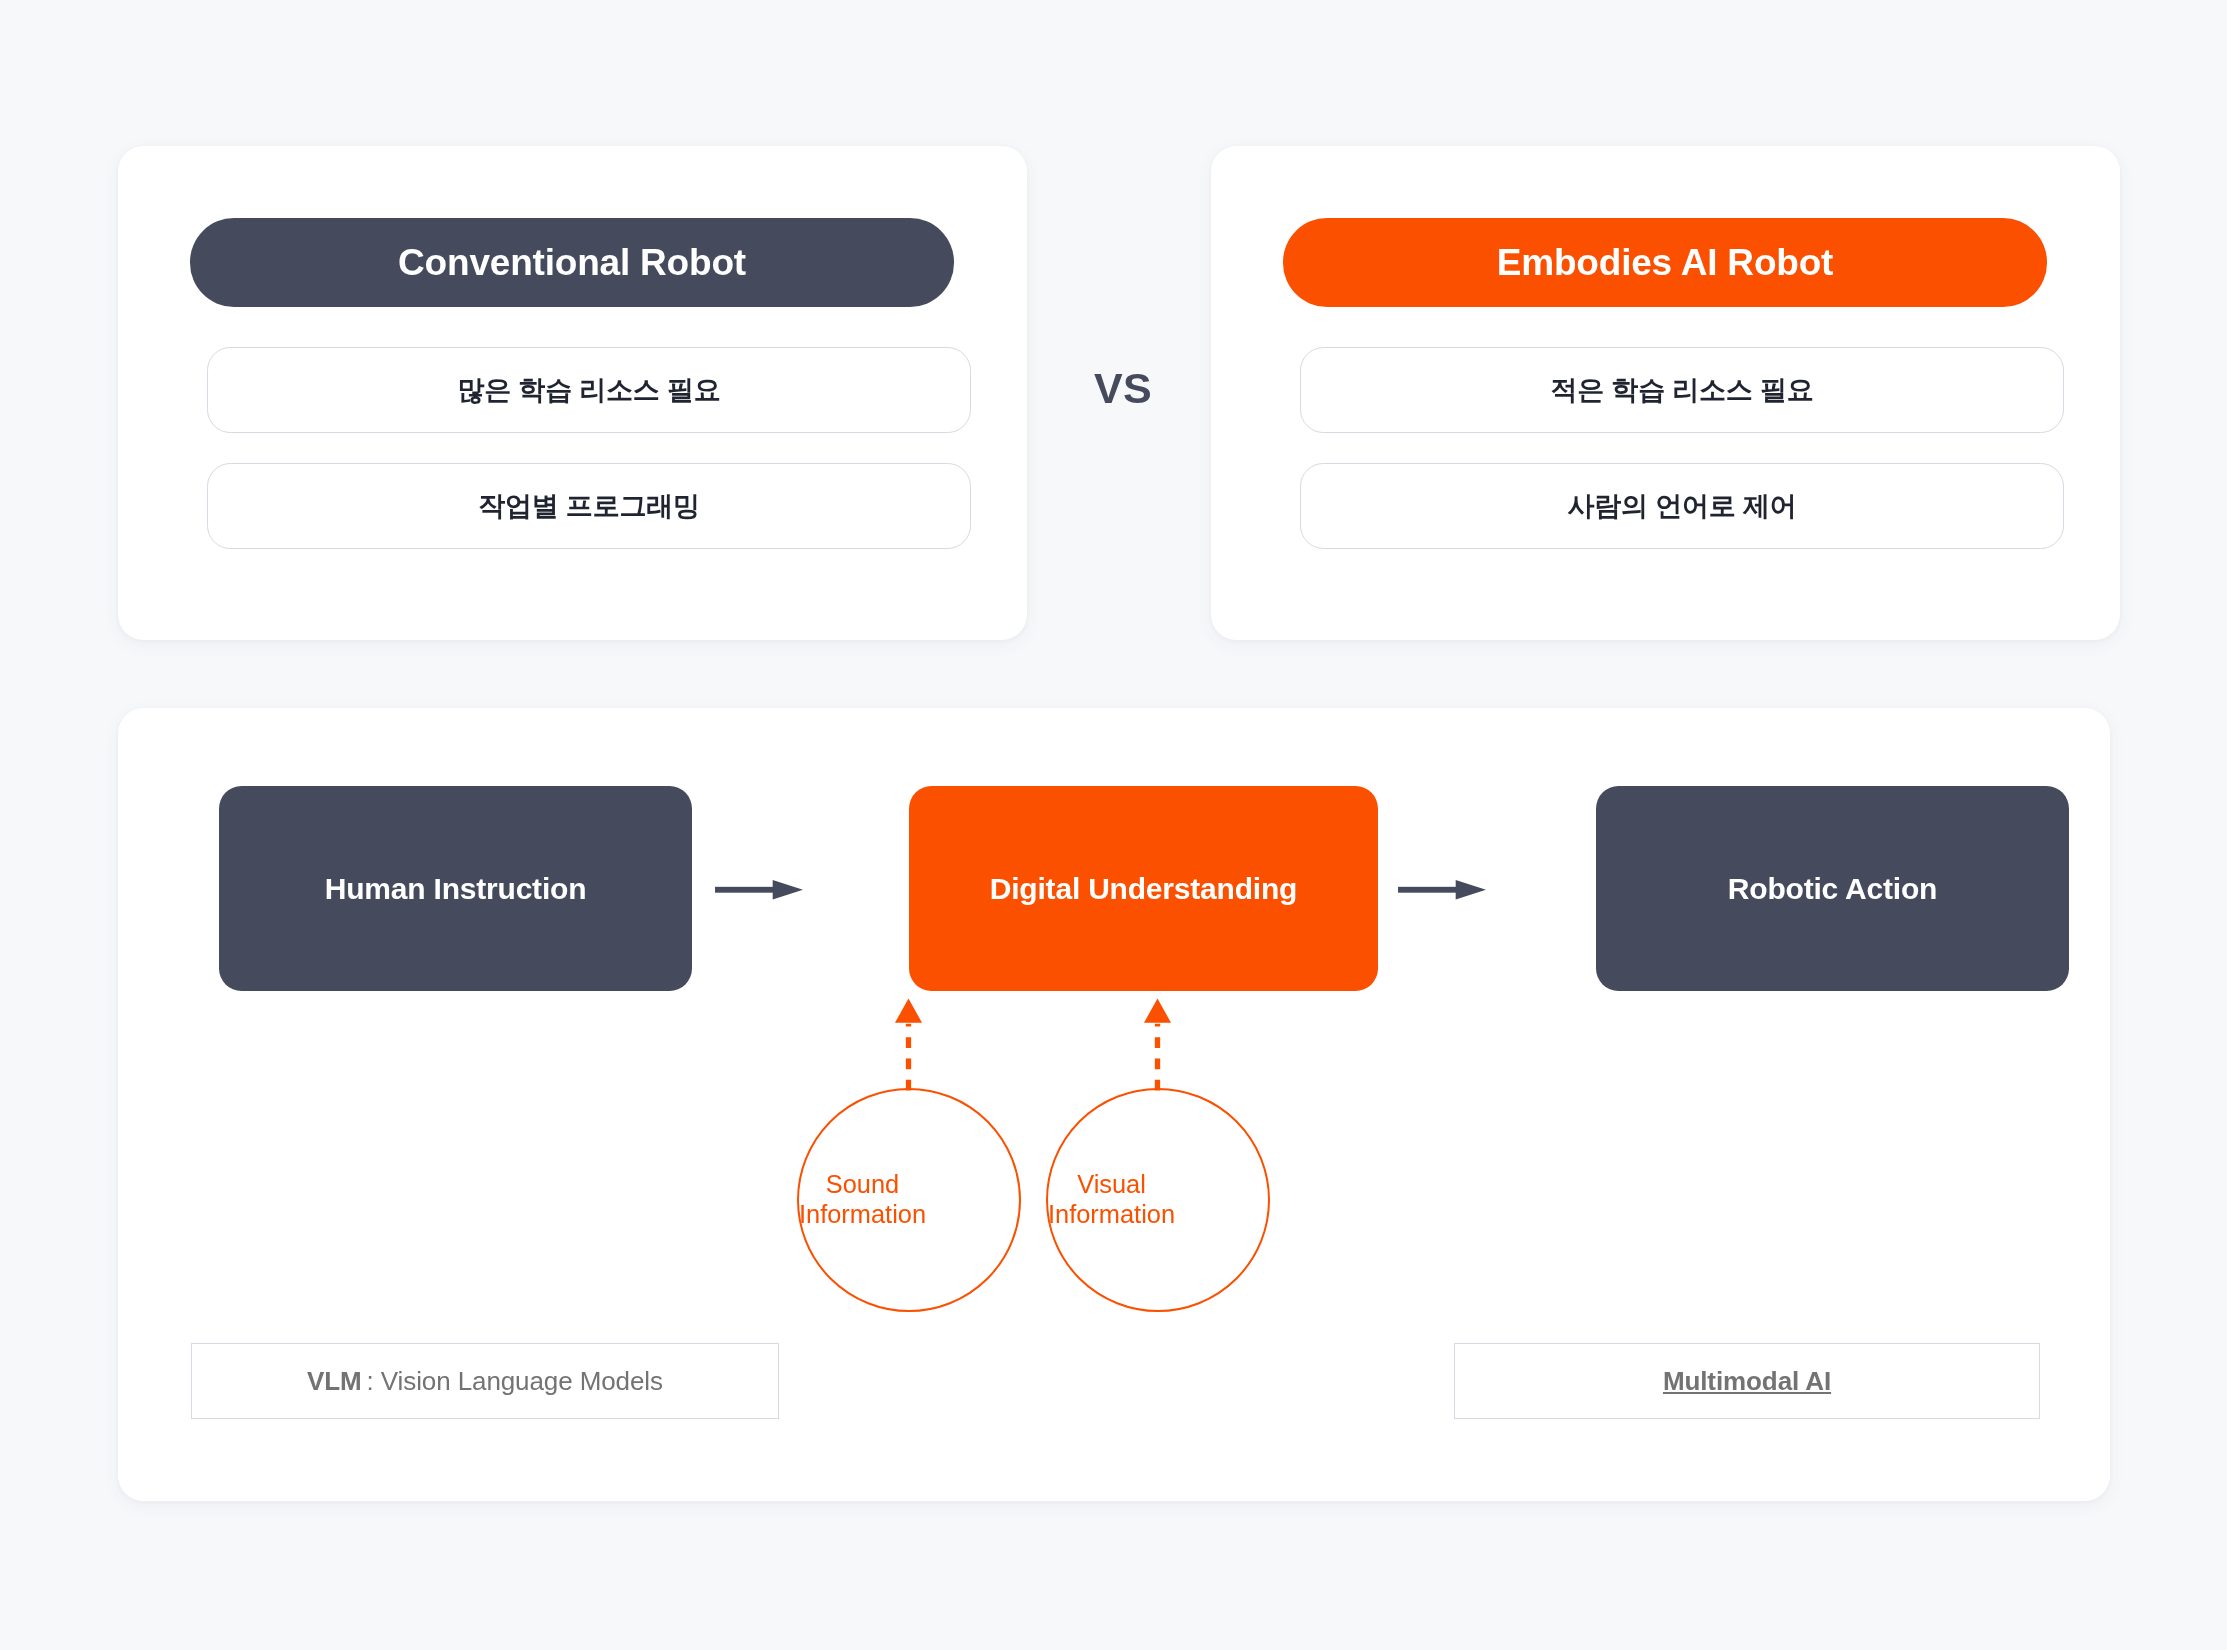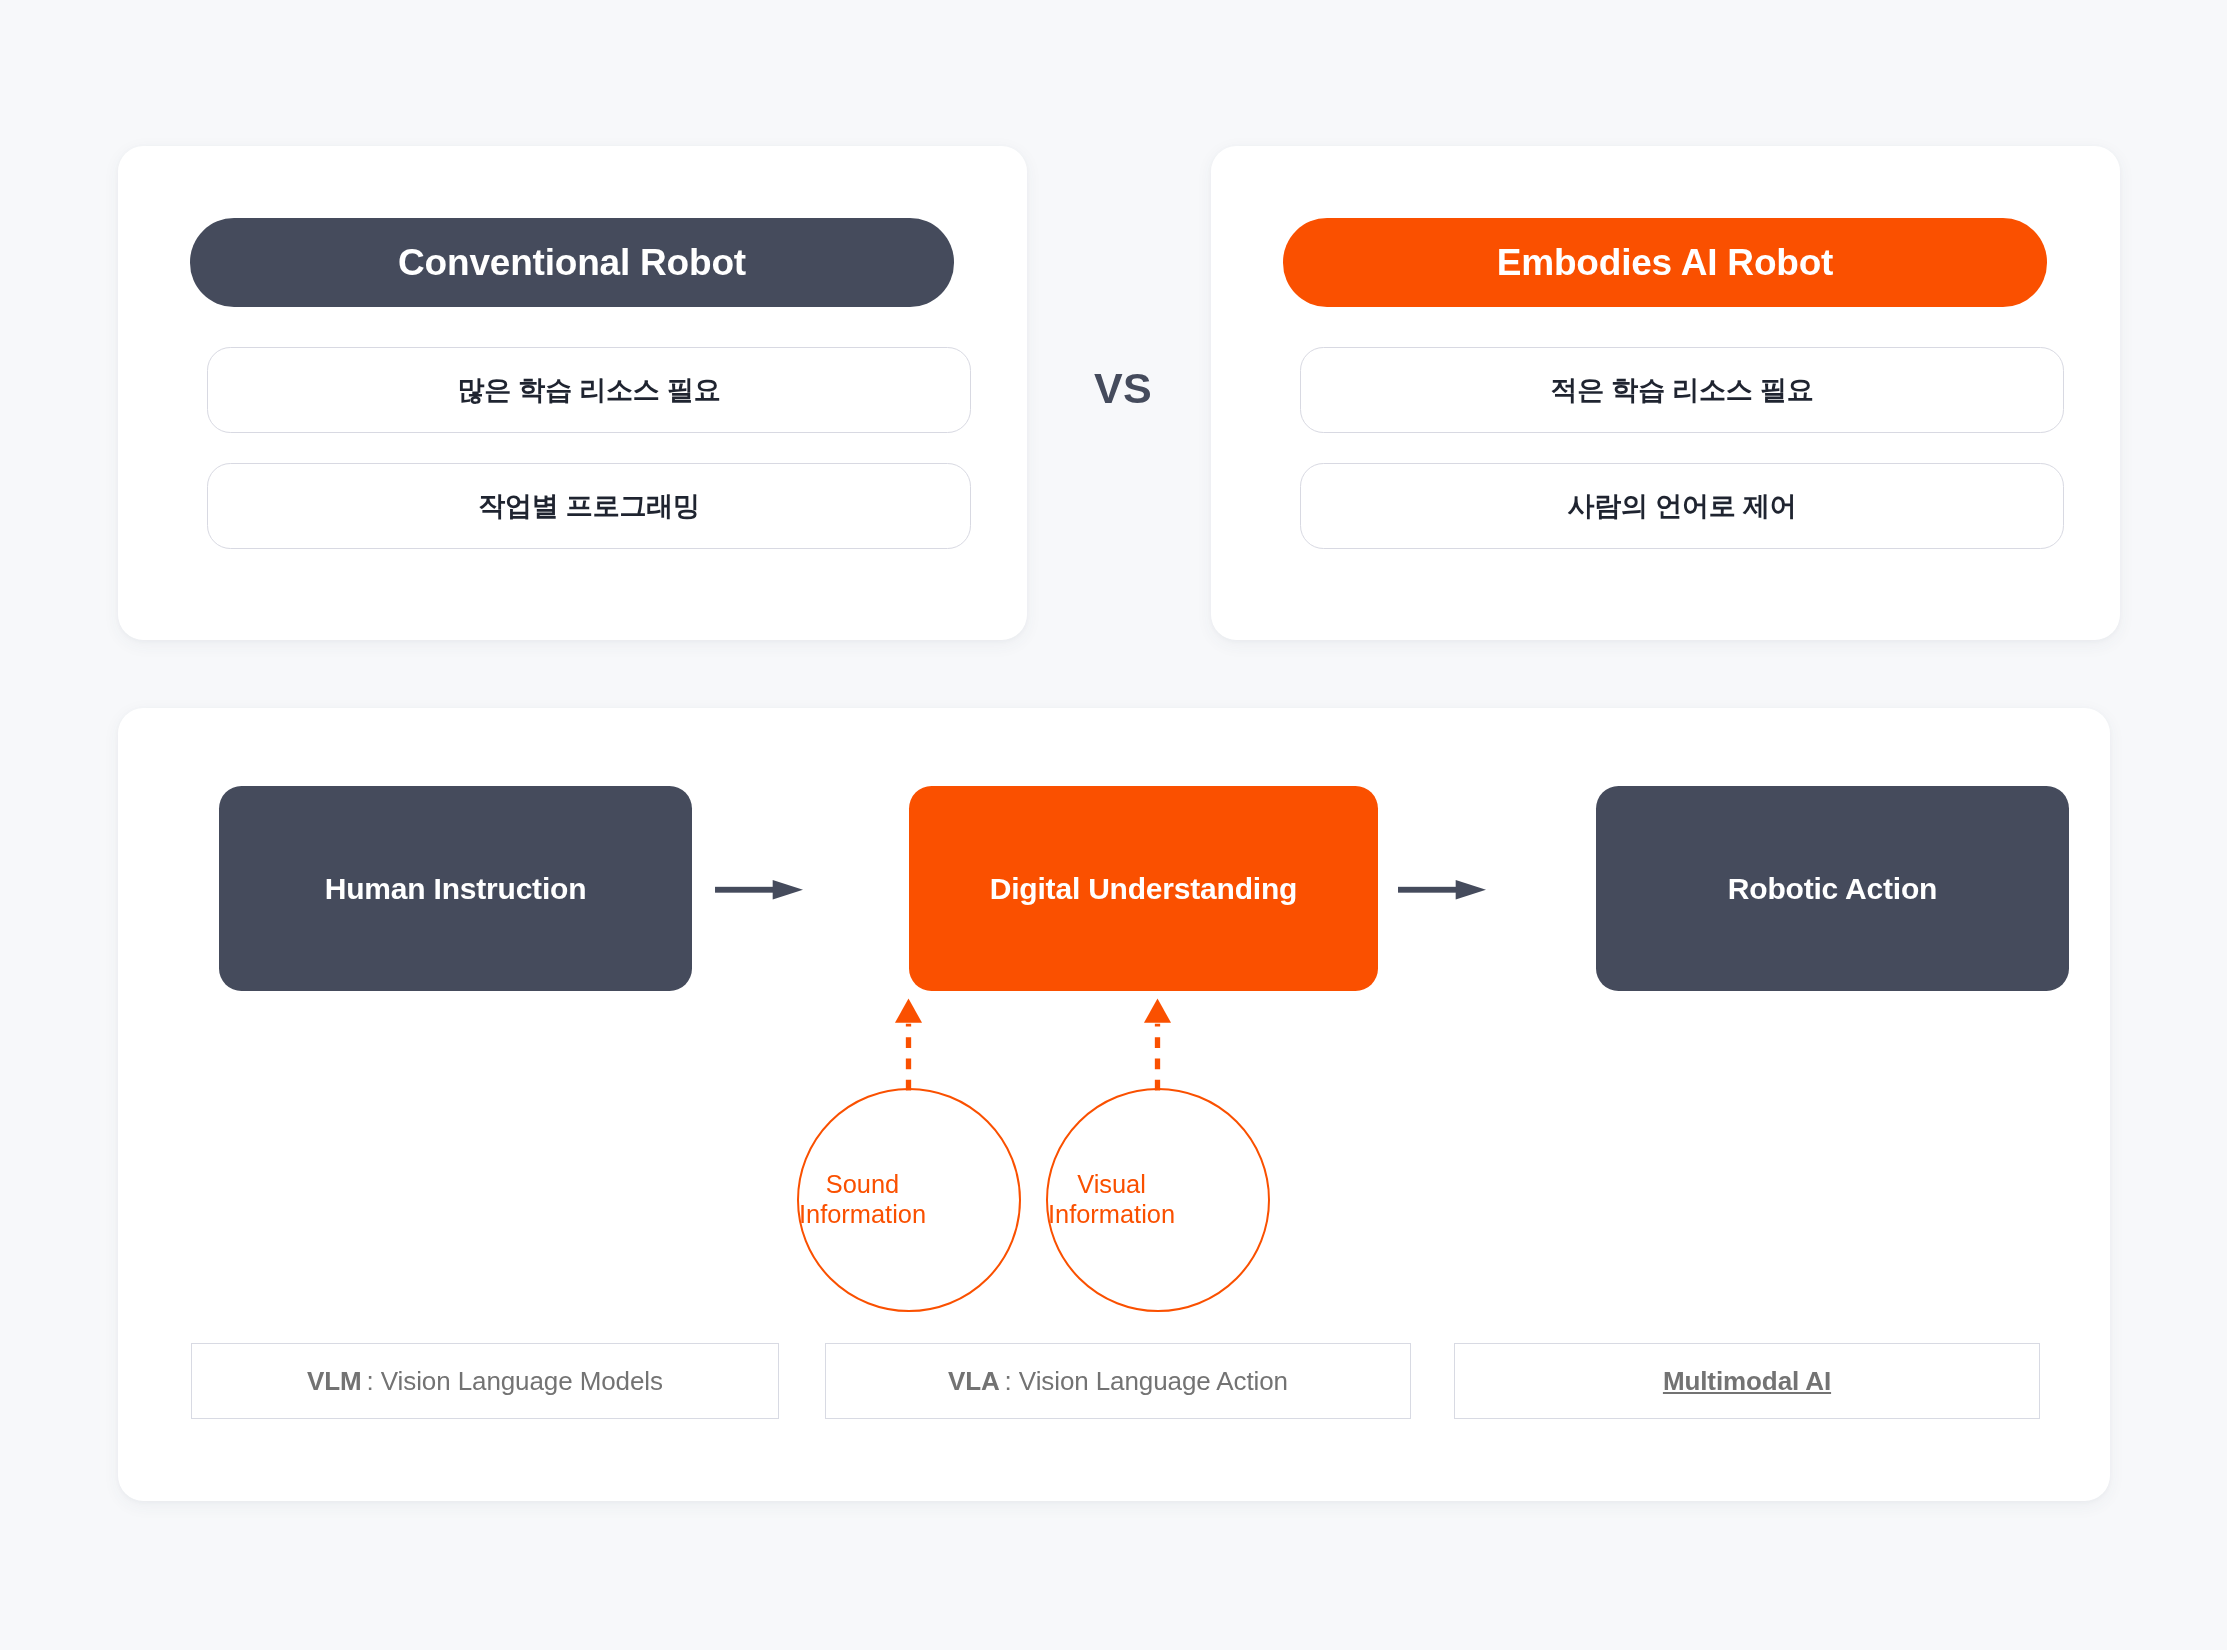--- a/index.html
+++ b/index.html
@@ -254,24 +254,20 @@
       <span>Visual</span><br>
       <span>Information</span>
     </span>
   </div>
 
   <div class="legend-box l1">
     <span class="legend-abbr">VLM</span>
       <span class="legend-rest">: Vision Language Models</span>
   </div>
 
-  <div class="legend-box l2">
-    <span class="legend-abbr">VLA</span>
-      <span class="legend-rest">: Vision Language Action</span>
-  </div>
 
   <div class="legend-box l3">
     <span class="legend-abbr">Multimodal AI</span>
       <span class="legend-rest"></span>
   </div>
 
 </div>
 
 
 </body></html>

